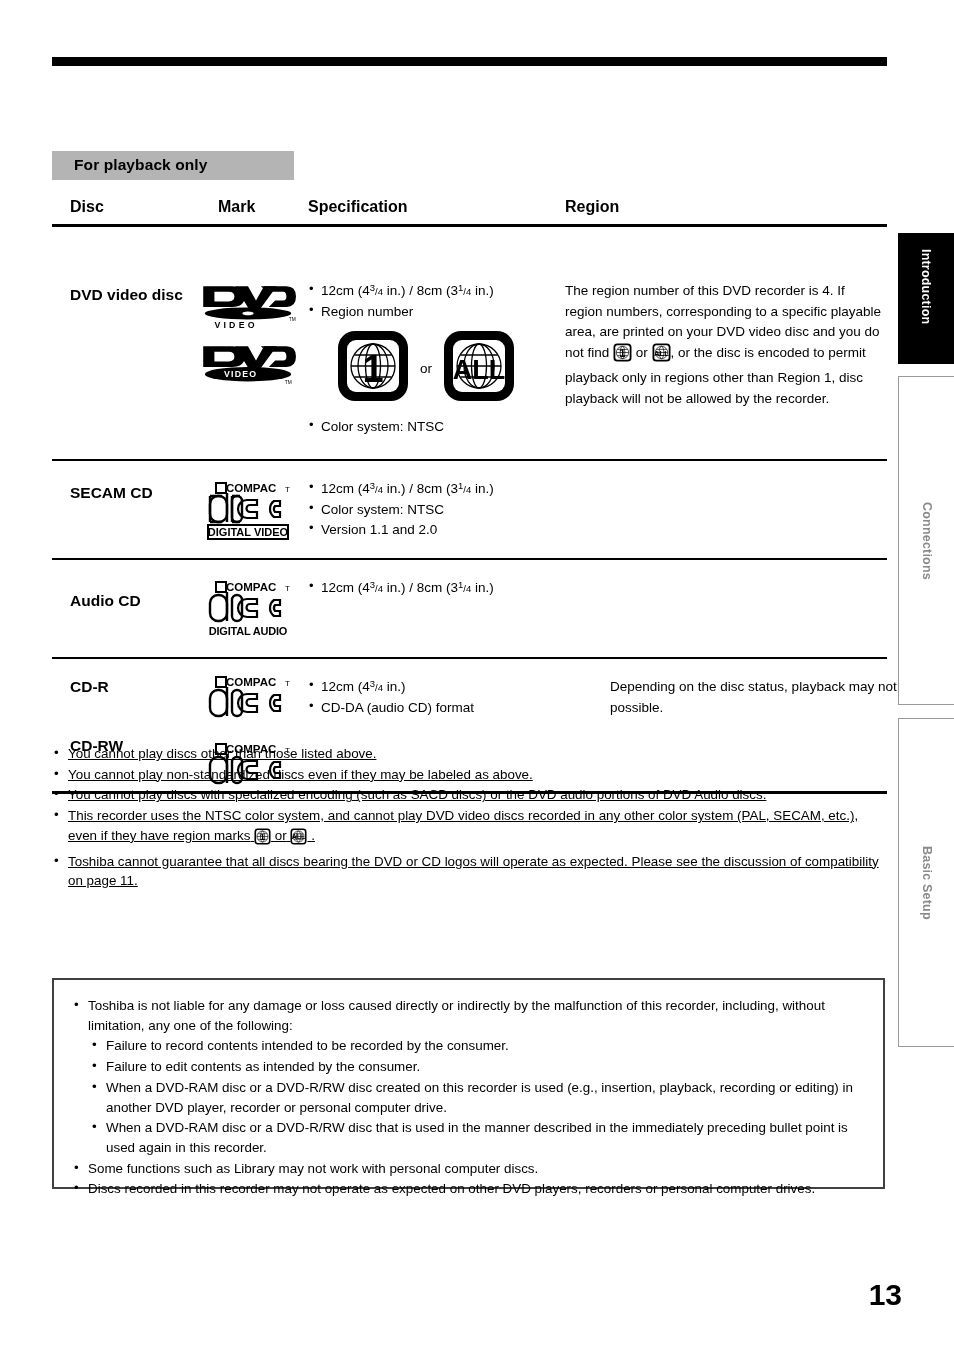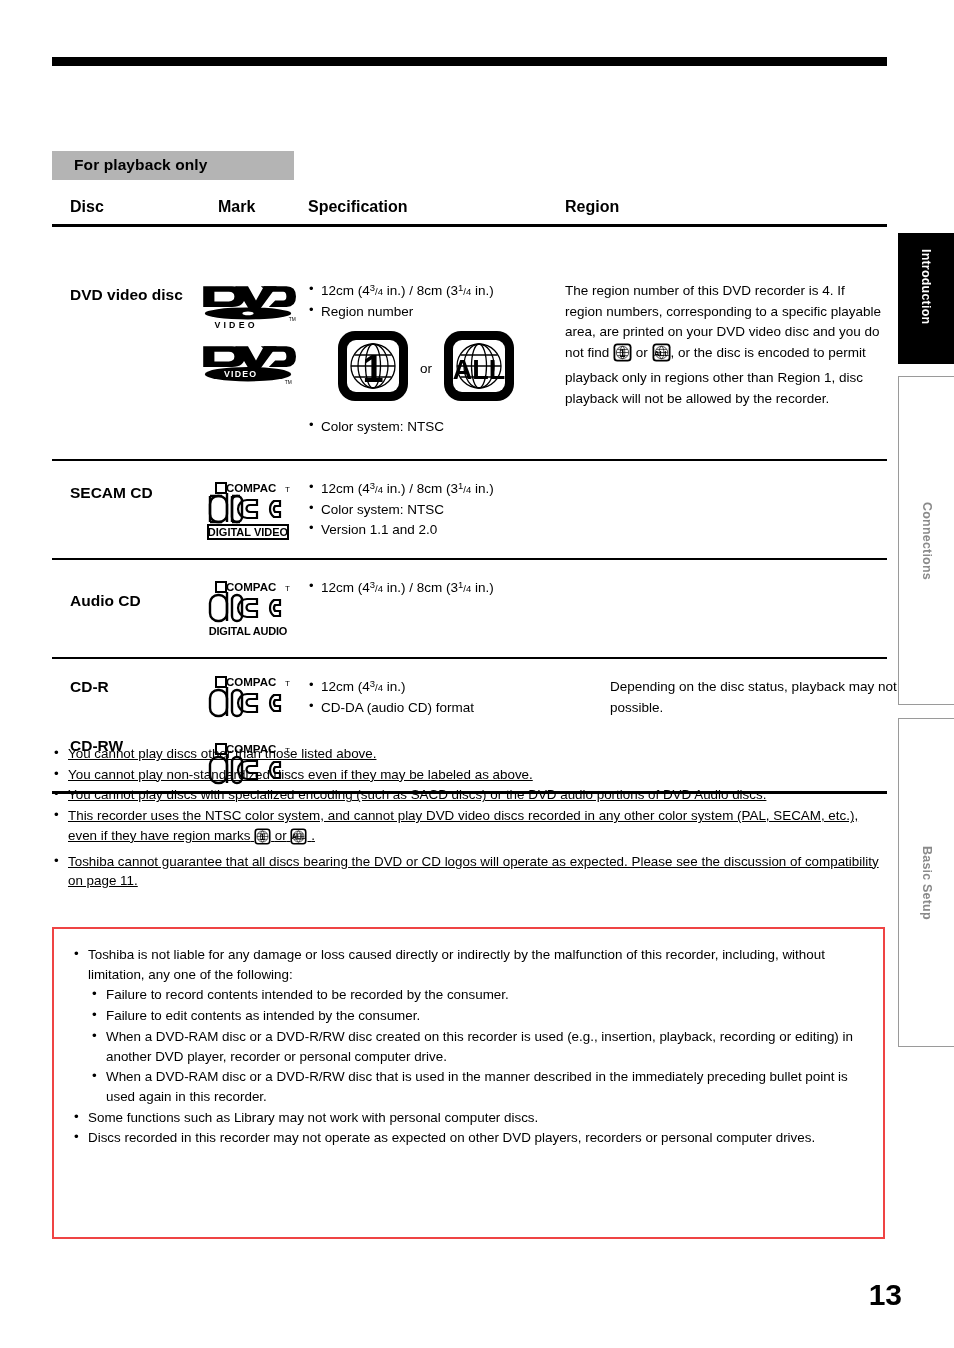--- a/index.html
+++ b/index.html
@@ -161,24 +161,24 @@
     content: "\2022";
     position: absolute;
     left: 2px;
     top: -1px;
   }
 
   
   .discbox {
     position: absolute;
     left: 52px;
-    top: 927px;
+    top: 978px;
     width: 833px;
-    height: 312px;
-    border: 2px solid #ef4444;
+    height: 211px;
+    border: 2px solid #404040;
     box-sizing: border-box;
   }
   .discbox-inner {
     padding: 16px 18px 0 16px;
     font-size: 13.4px;
     line-height: 1.47;
   }
   .discbox .l1 {
     position: relative;
     padding-left: 18px;

